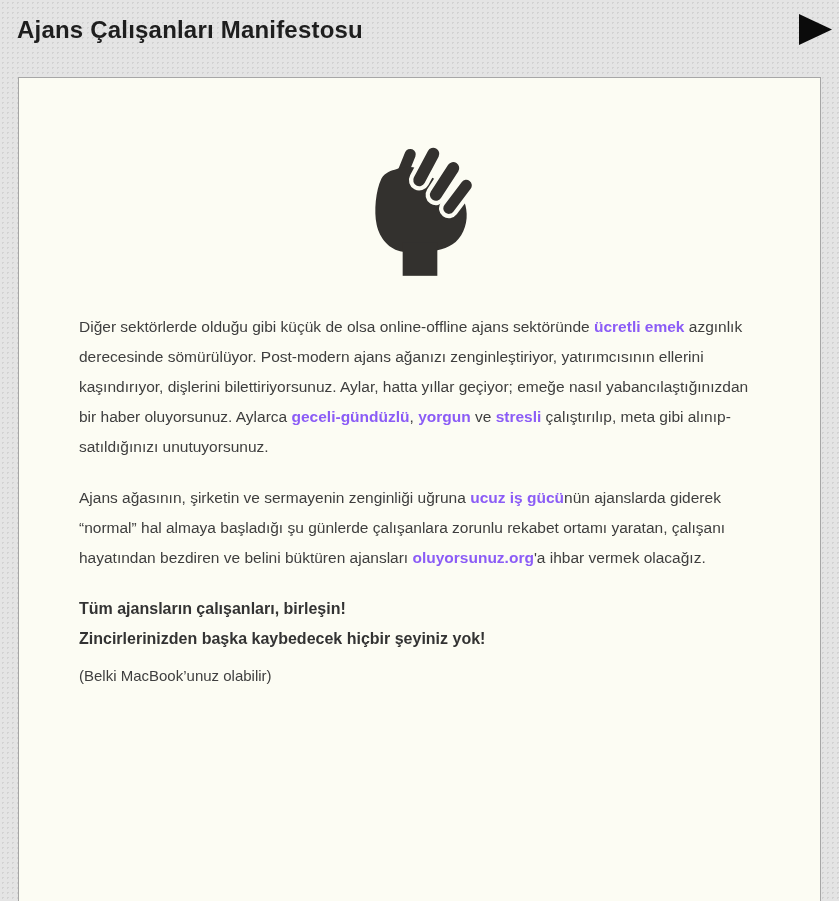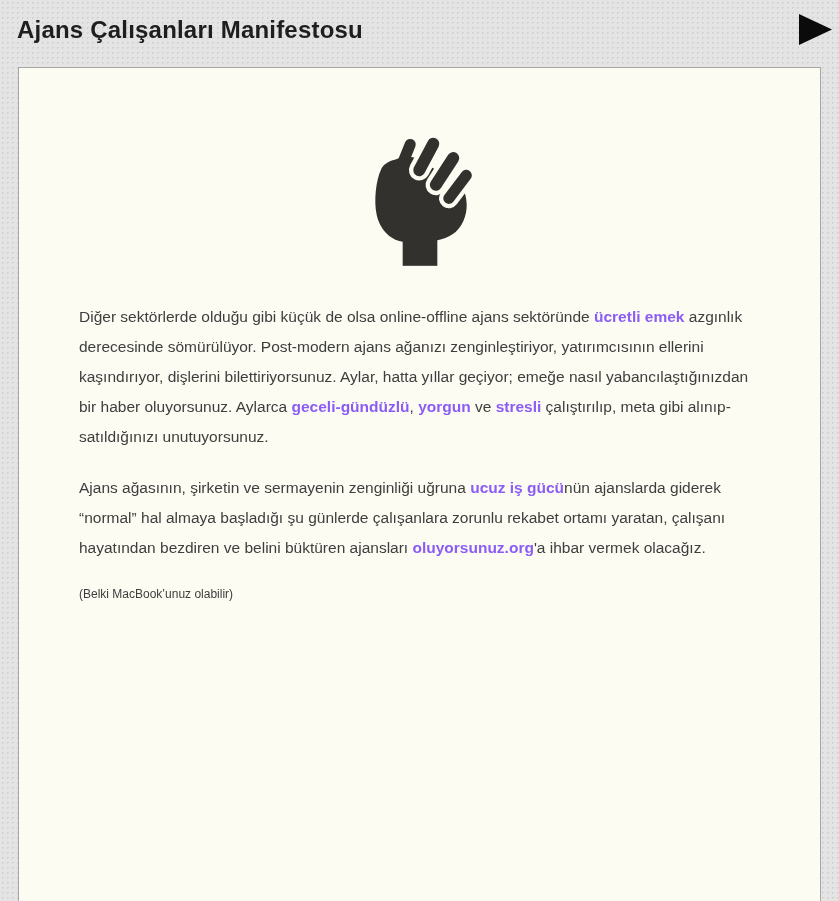--- a/index.html
+++ b/index.html
@@ -13,21 +13,21 @@
 
   body {
     background-color: #e4e4e4;
     background-image: radial-gradient(circle, #d2d2d2 1px, rgba(0,0,0,0) 1px);
     background-size: 5px 5px;
   }
 
   
   .page-header {
     position: relative;
-    height: 67px;
+    height: 77px;
     padding: 14px 0 0 17px;
   }
   .page-title {
     font-size: 24px;
     line-height: 32px;
     font-weight: 700;
     color: #1e1e1e;
     letter-spacing: 0.2px;
   }
   .nav-next {
@@ -72,21 +72,21 @@
 
   .slogan {
     font-size: 16px;
     line-height: 30px;
     font-weight: 700;
     color: #333333;
   }
   .slogan-block { margin-bottom: 12px; }
 
   .footnote {
-    font-size: 12px;
+    font-size: 15px;
     line-height: 20px;
     color: #3e3e3e;
   }
 </style>
 </head>
 <body>
 
 <header class="page-header">
   <h1 class="page-title">Ajans Çalışanları Manifestosu</h1>
   <button class="nav-next" title="">
@@ -122,17 +122,21 @@
       <rect x="52" y="8" width="17" height="48" rx="8.5" fill="#33312e" stroke="#fcfcf3" stroke-width="4.5" transform="rotate(28 60.5 32)"></rect>
       <rect x="71" y="22" width="17" height="50" rx="8.5" fill="#33312e" stroke="#fcfcf3" stroke-width="4.5" transform="rotate(33 79.5 47)"></rect>
       <rect x="85" y="40" width="16" height="46" rx="8" fill="#33312e" stroke="#fcfcf3" stroke-width="4.5" transform="rotate(37 93 63)"></rect>
     </svg>
   </div>
 
   <div class="manifesto-text">
     <p><span>Diğer sektörlerde olduğu gibi küçük de olsa online-offline ajans sektöründe </span><strong>ücretli emek</strong><span> azgınlık derecesinde sömürülüyor. Post-modern ajans ağanızı zenginleştiriyor, yatırımcısının ellerini kaşındırıyor, dişlerini bilettiriyorsunuz. Aylar, hatta yıllar geçiyor; emeğe nasıl yabancılaştığınızdan bir haber oluyorsunuz. Aylarca </span><strong>geceli-gündüzlü</strong><span>, </span><strong>yorgun</strong><span> ve </span><strong>stresli</strong><span> çalıştırılıp, meta gibi alınıp-satıldığınızı unutuyorsunuz.</span></p>
     <p><span>Ajans ağasının, şirketin ve sermayenin zenginliği uğruna </span><strong>ucuz iş gücü</strong><span>nün ajanslarda giderek “normal” hal almaya başladığı şu günlerde çalışanlara zorunlu rekabet ortamı yaratan, çalışanı hayatından bezdiren ve belini büktüren ajansları </span><strong>oluyorsunuz.org</strong><span>'a ihbar vermek olacağız.</span></p>
 
+    <div class="slogan-block">
+      <div class="slogan">Tüm ajansların çalışanları, birleşin!</div>
+      <div class="slogan">Zincirlerinizden başka kaybedecek hiçbir şeyiniz yok!</div>
+    </div>
 
     <div class="footnote">(Belki MacBook’unuz olabilir)</div>
   </div>
 
 </main>
 
 </body></html>

